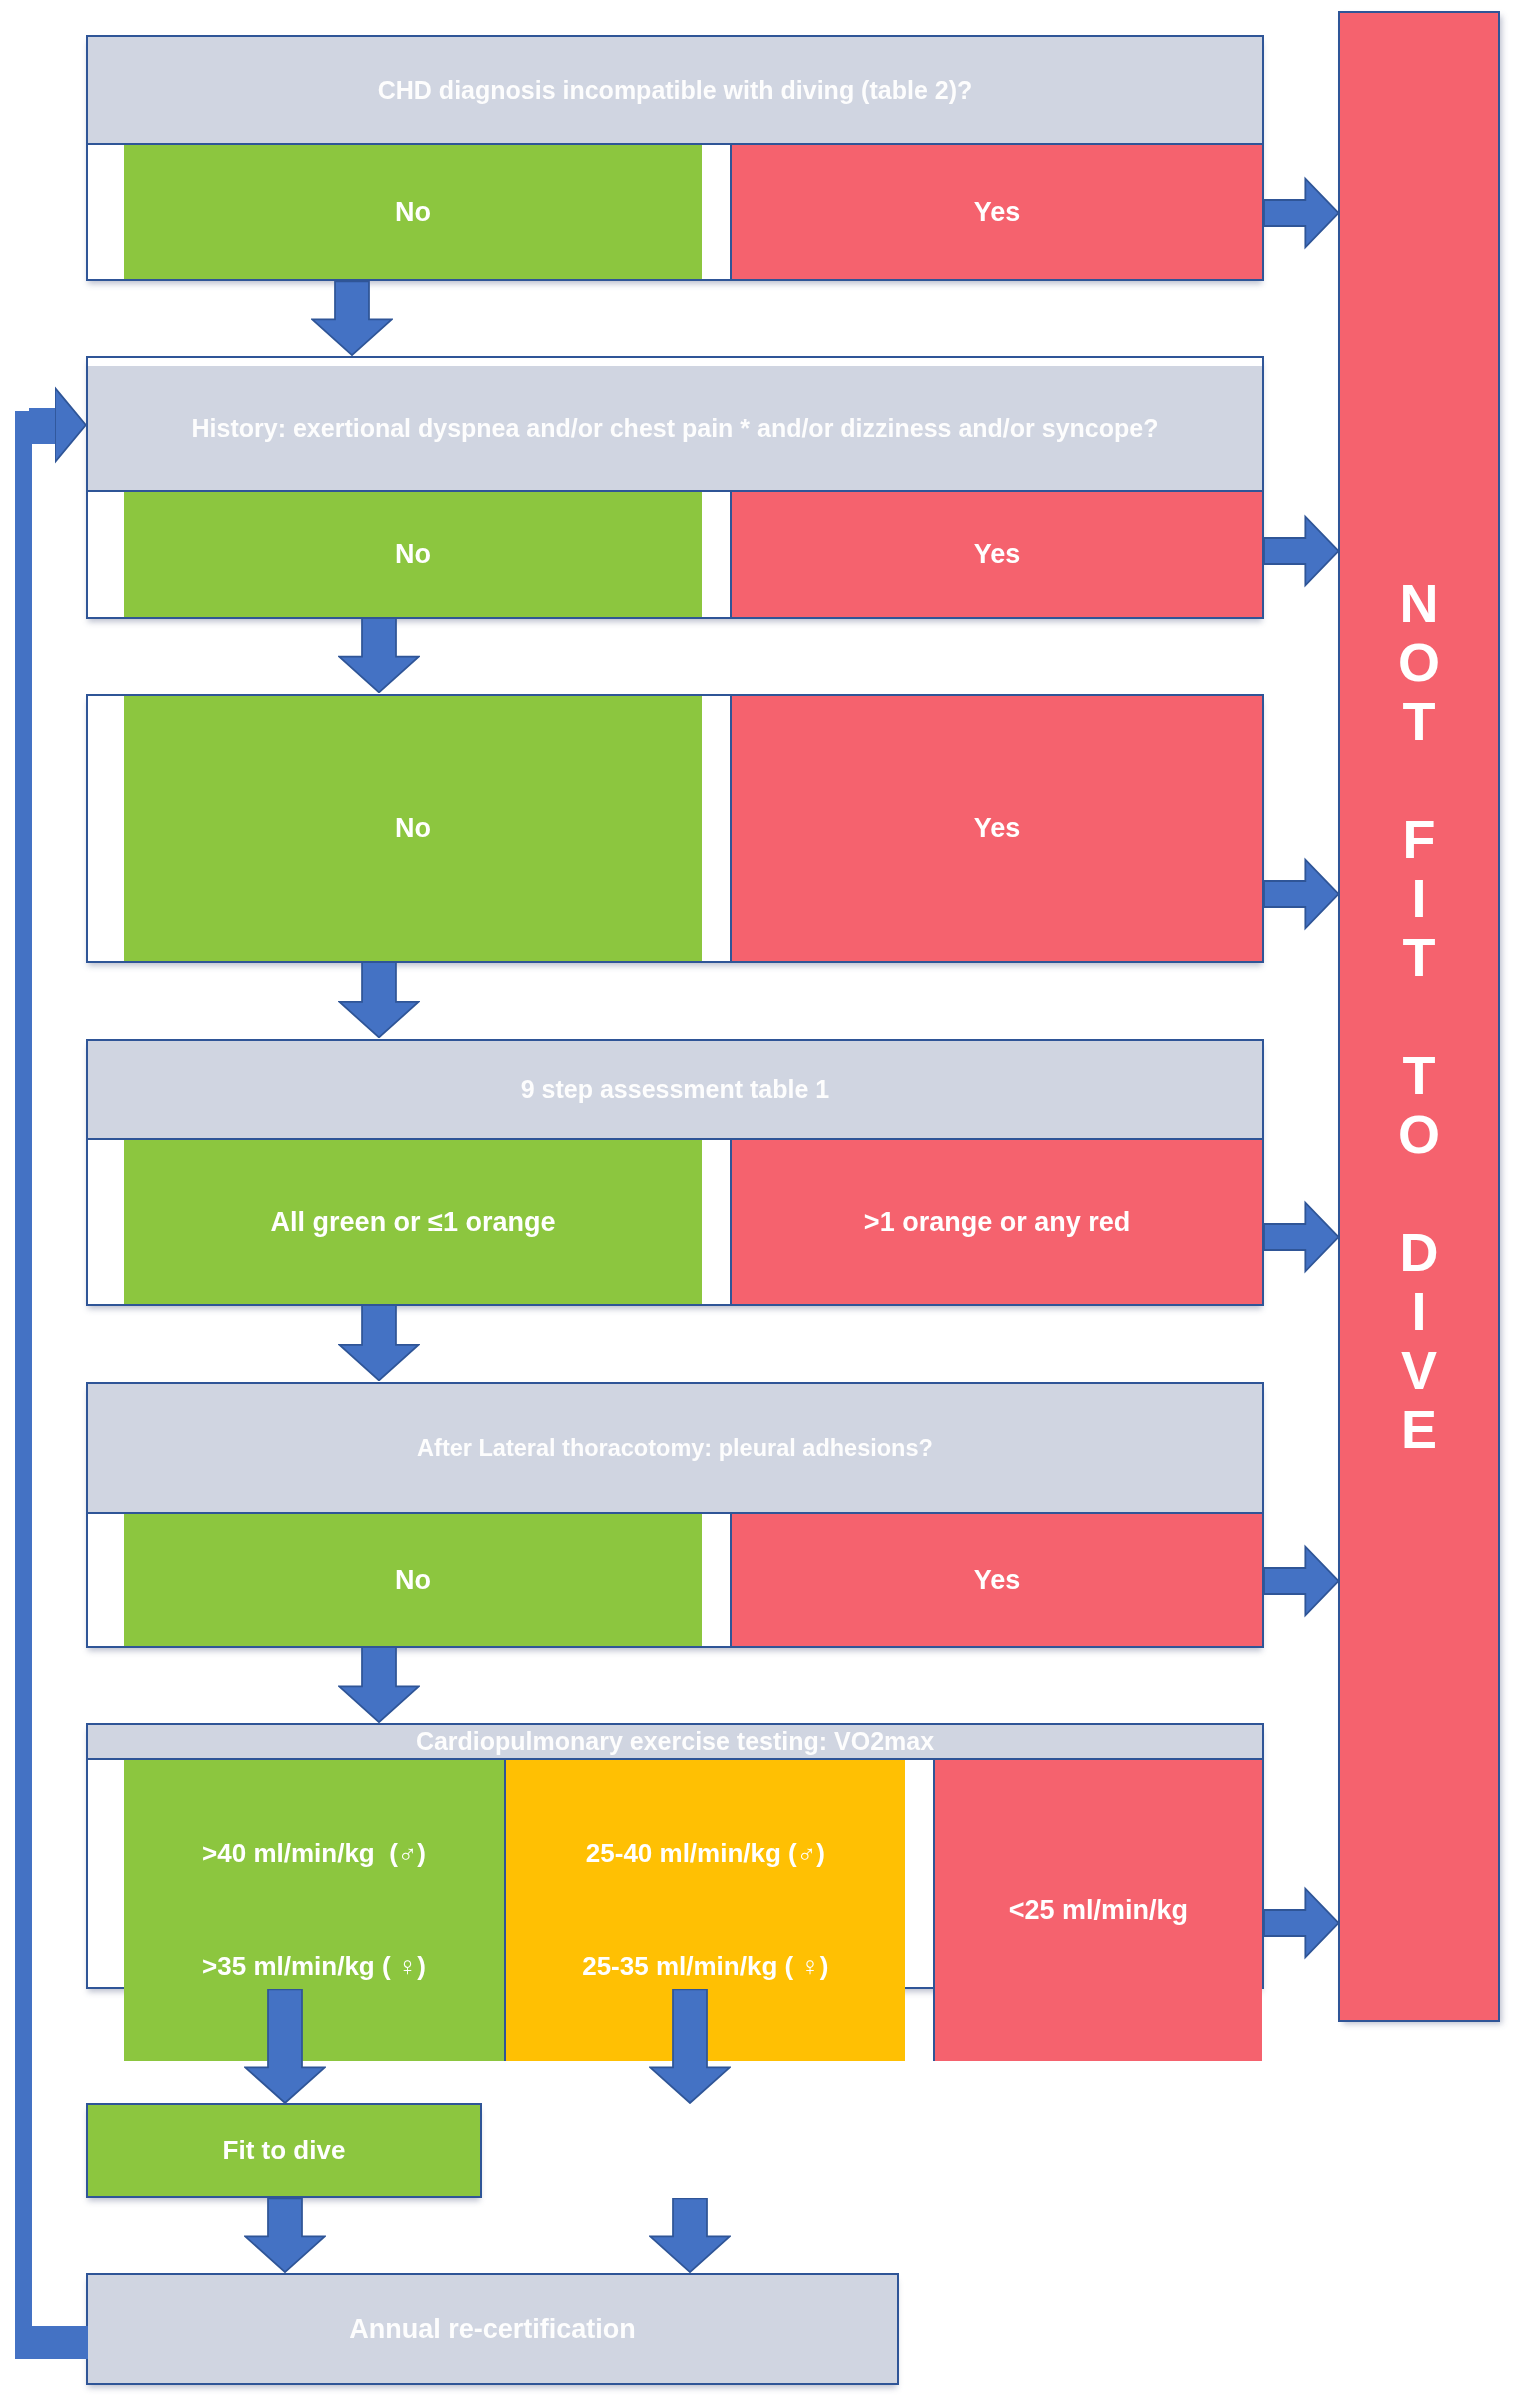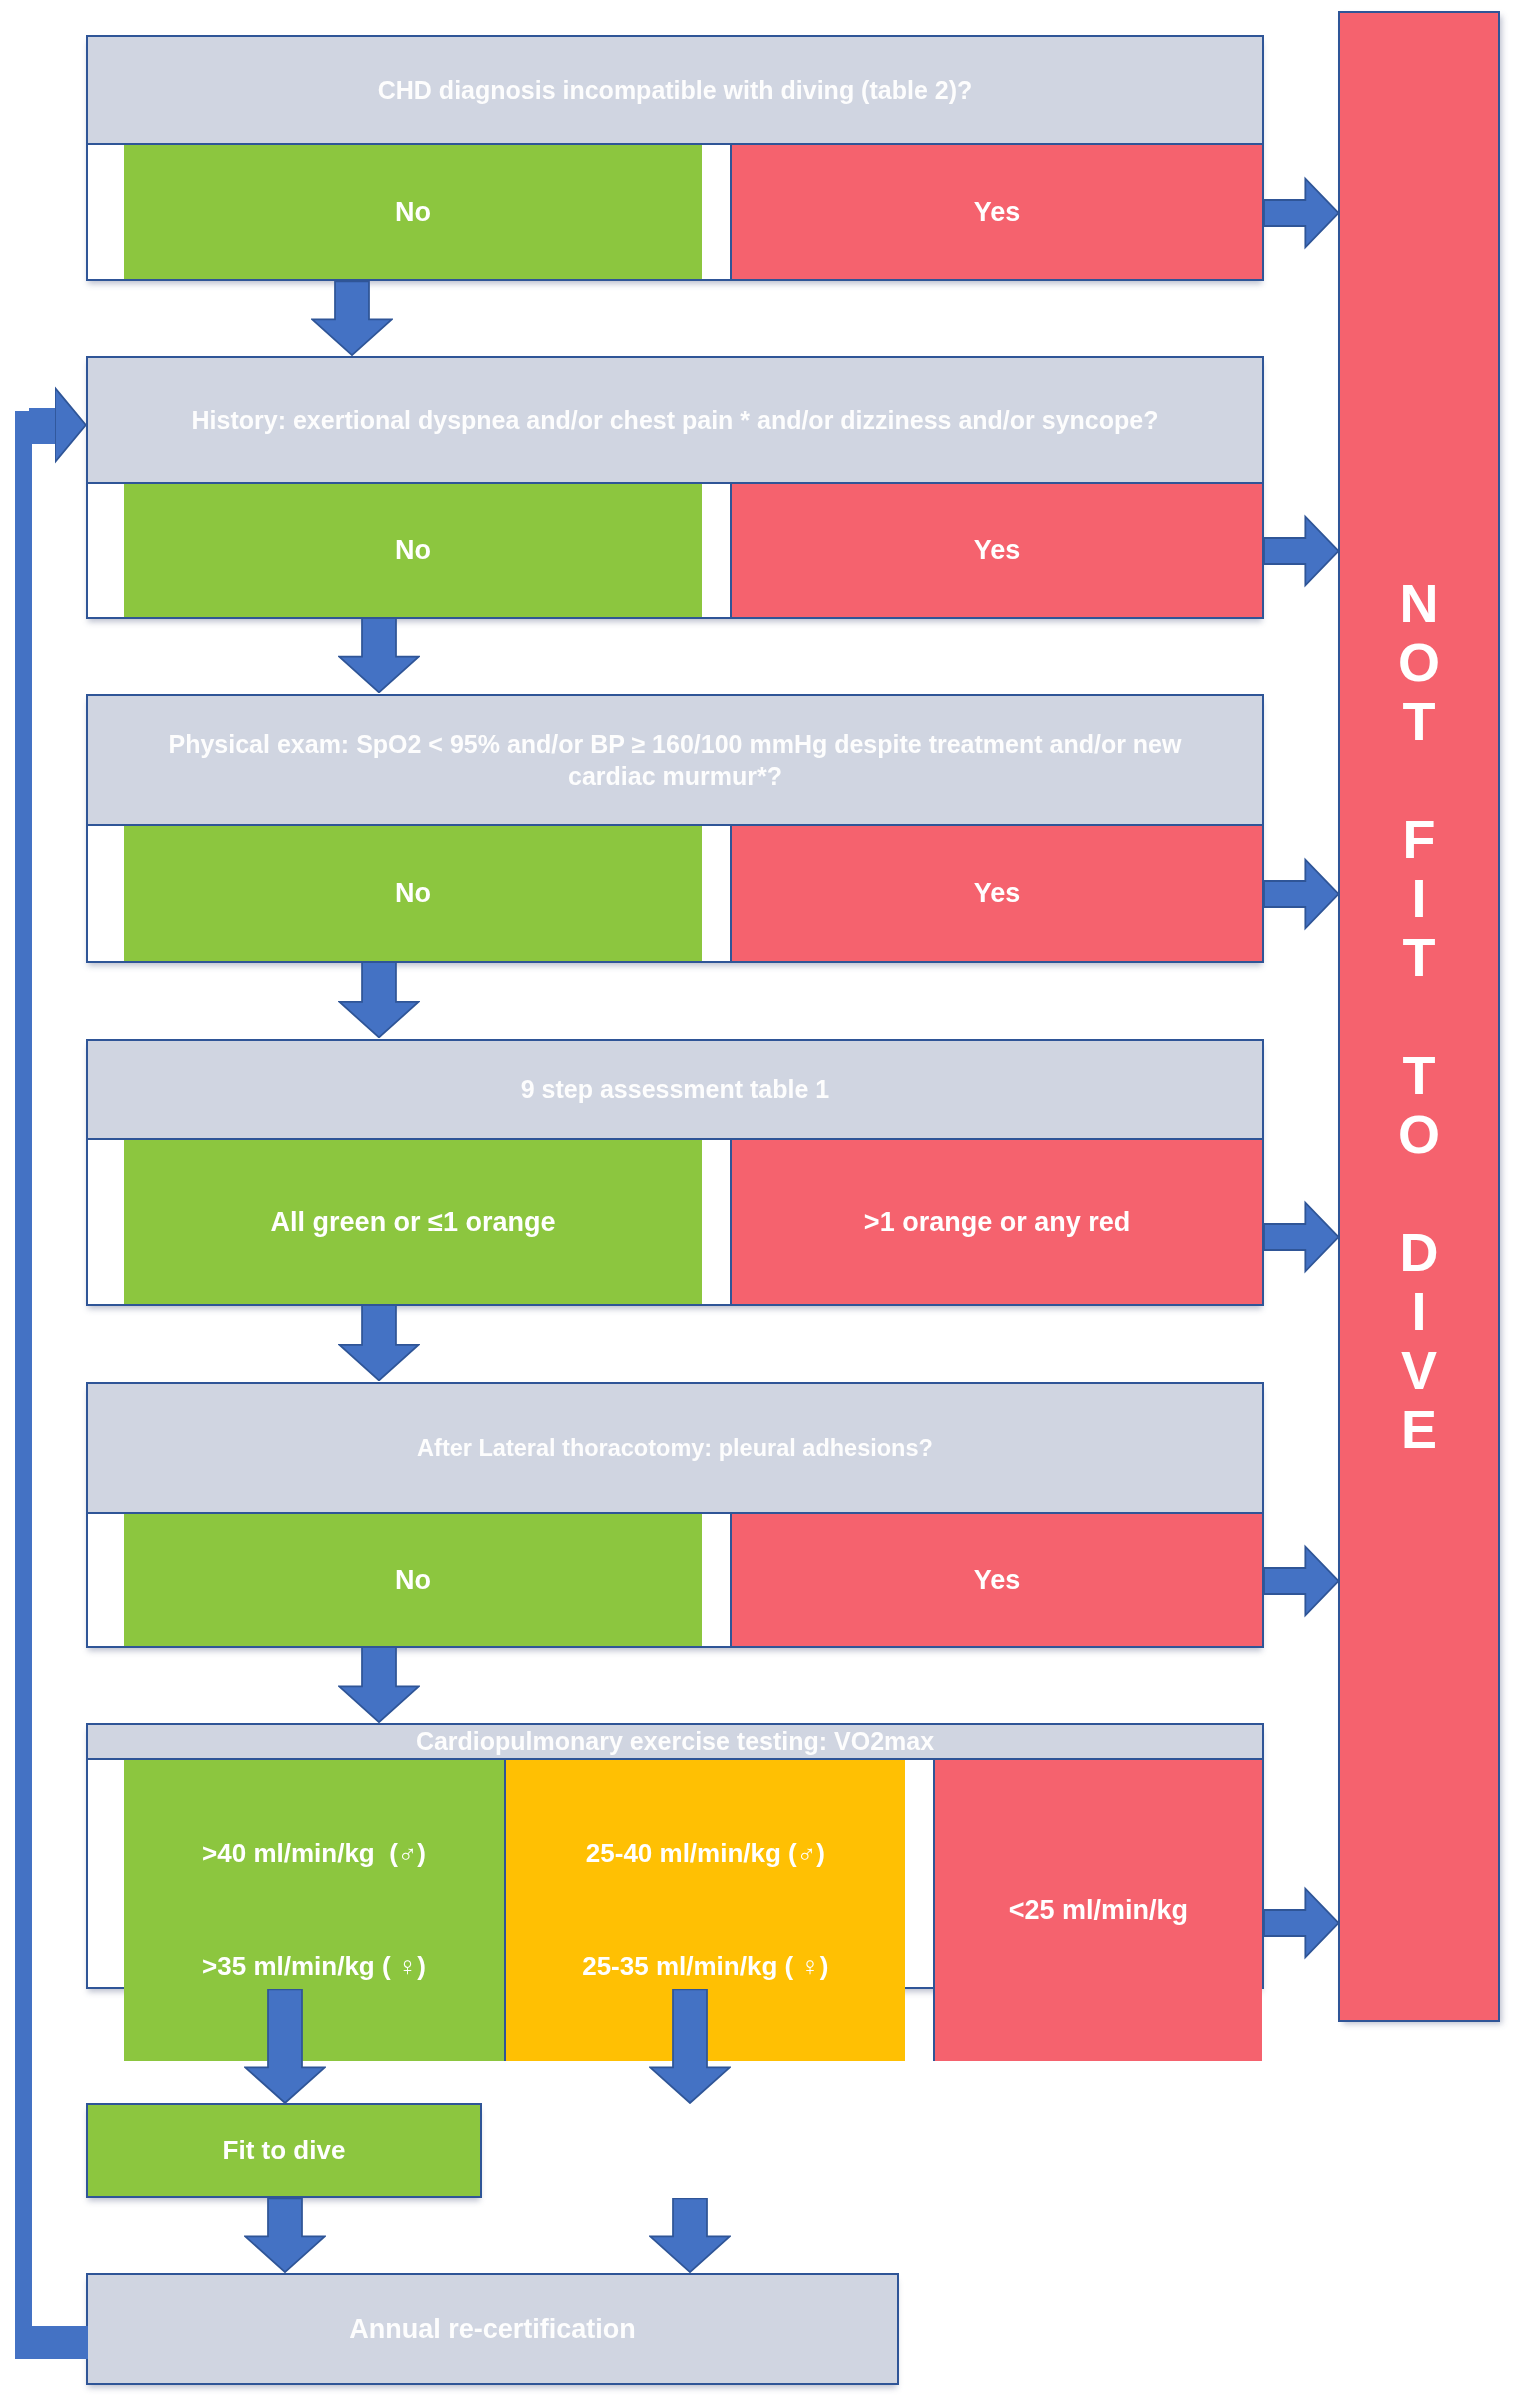--- a/index.html
+++ b/index.html
@@ -30,21 +30,21 @@
   .c-orange{background:var(--c-orange);}
   .w508{flex:0 0 50.8%;}
   .wrest{flex:1;}
   .w334{flex:0 0 33.4%;}
   .w352{flex:0 0 35.2%;}
   .cpet-lines{font-size:26px;line-height:1.45;}
   .cpet-lines span{display:block;white-space:pre-wrap;}
 
   
   #box1{top:35px;height:246px;}   #box1 .qhead{height:108px;}
-  #box2{top:356px;height:263px;}  #box2 .qhead{height:126px;}
+  #box2{top:356px;height:263px;}  #box2 .qhead{height:126px;margin-top:8px;}
   #box3{top:694px;height:269px;} #box3 .qhead{height:130px;}
   #box4{top:1039px;height:267px;} #box4 .qhead{height:99px;}
   #box5{top:1382px;height:266px;} #box5 .qhead{height:130px;font-size:23.5px;}
   #box6{top:1723px;height:266px;} #box6 .qhead{height:130px;}
 
   
   .obox{
     position:absolute;box-sizing:border-box;border:2.9px solid var(--c-border);
     display:flex;align-items:center;justify-content:center;text-align:center;
     font-size:26px;box-shadow:0 4.7px 5.9px -1.8px rgba(110,120,150,.45);
@@ -88,21 +88,20 @@
 
   <div class="dbox" id="box2">
     <div class="qhead">History: exertional dyspnea and/or chest pain * and/or dizziness and/or syncope?</div>
     <div class="row">
       <div class="cell c-green w508">No</div>
       <div class="cell c-red wrest">Yes</div>
     </div>
   </div>
 
   <div class="dbox" id="box3">
-    <div class="qhead">Physical exam: SpO2 &lt; 95% and/or BP ≥ 160/100 mmHg despite treatment and/or new cardiac murmur*?</div>
     <div class="row">
       <div class="cell c-green w508">No</div>
       <div class="cell c-red wrest">Yes</div>
     </div>
   </div>
 
   <div class="dbox" id="box4">
     <div class="qhead">9 step assessment table 1</div>
     <div class="row">
       <div class="cell c-green w508">All green or ≤1 orange</div>

